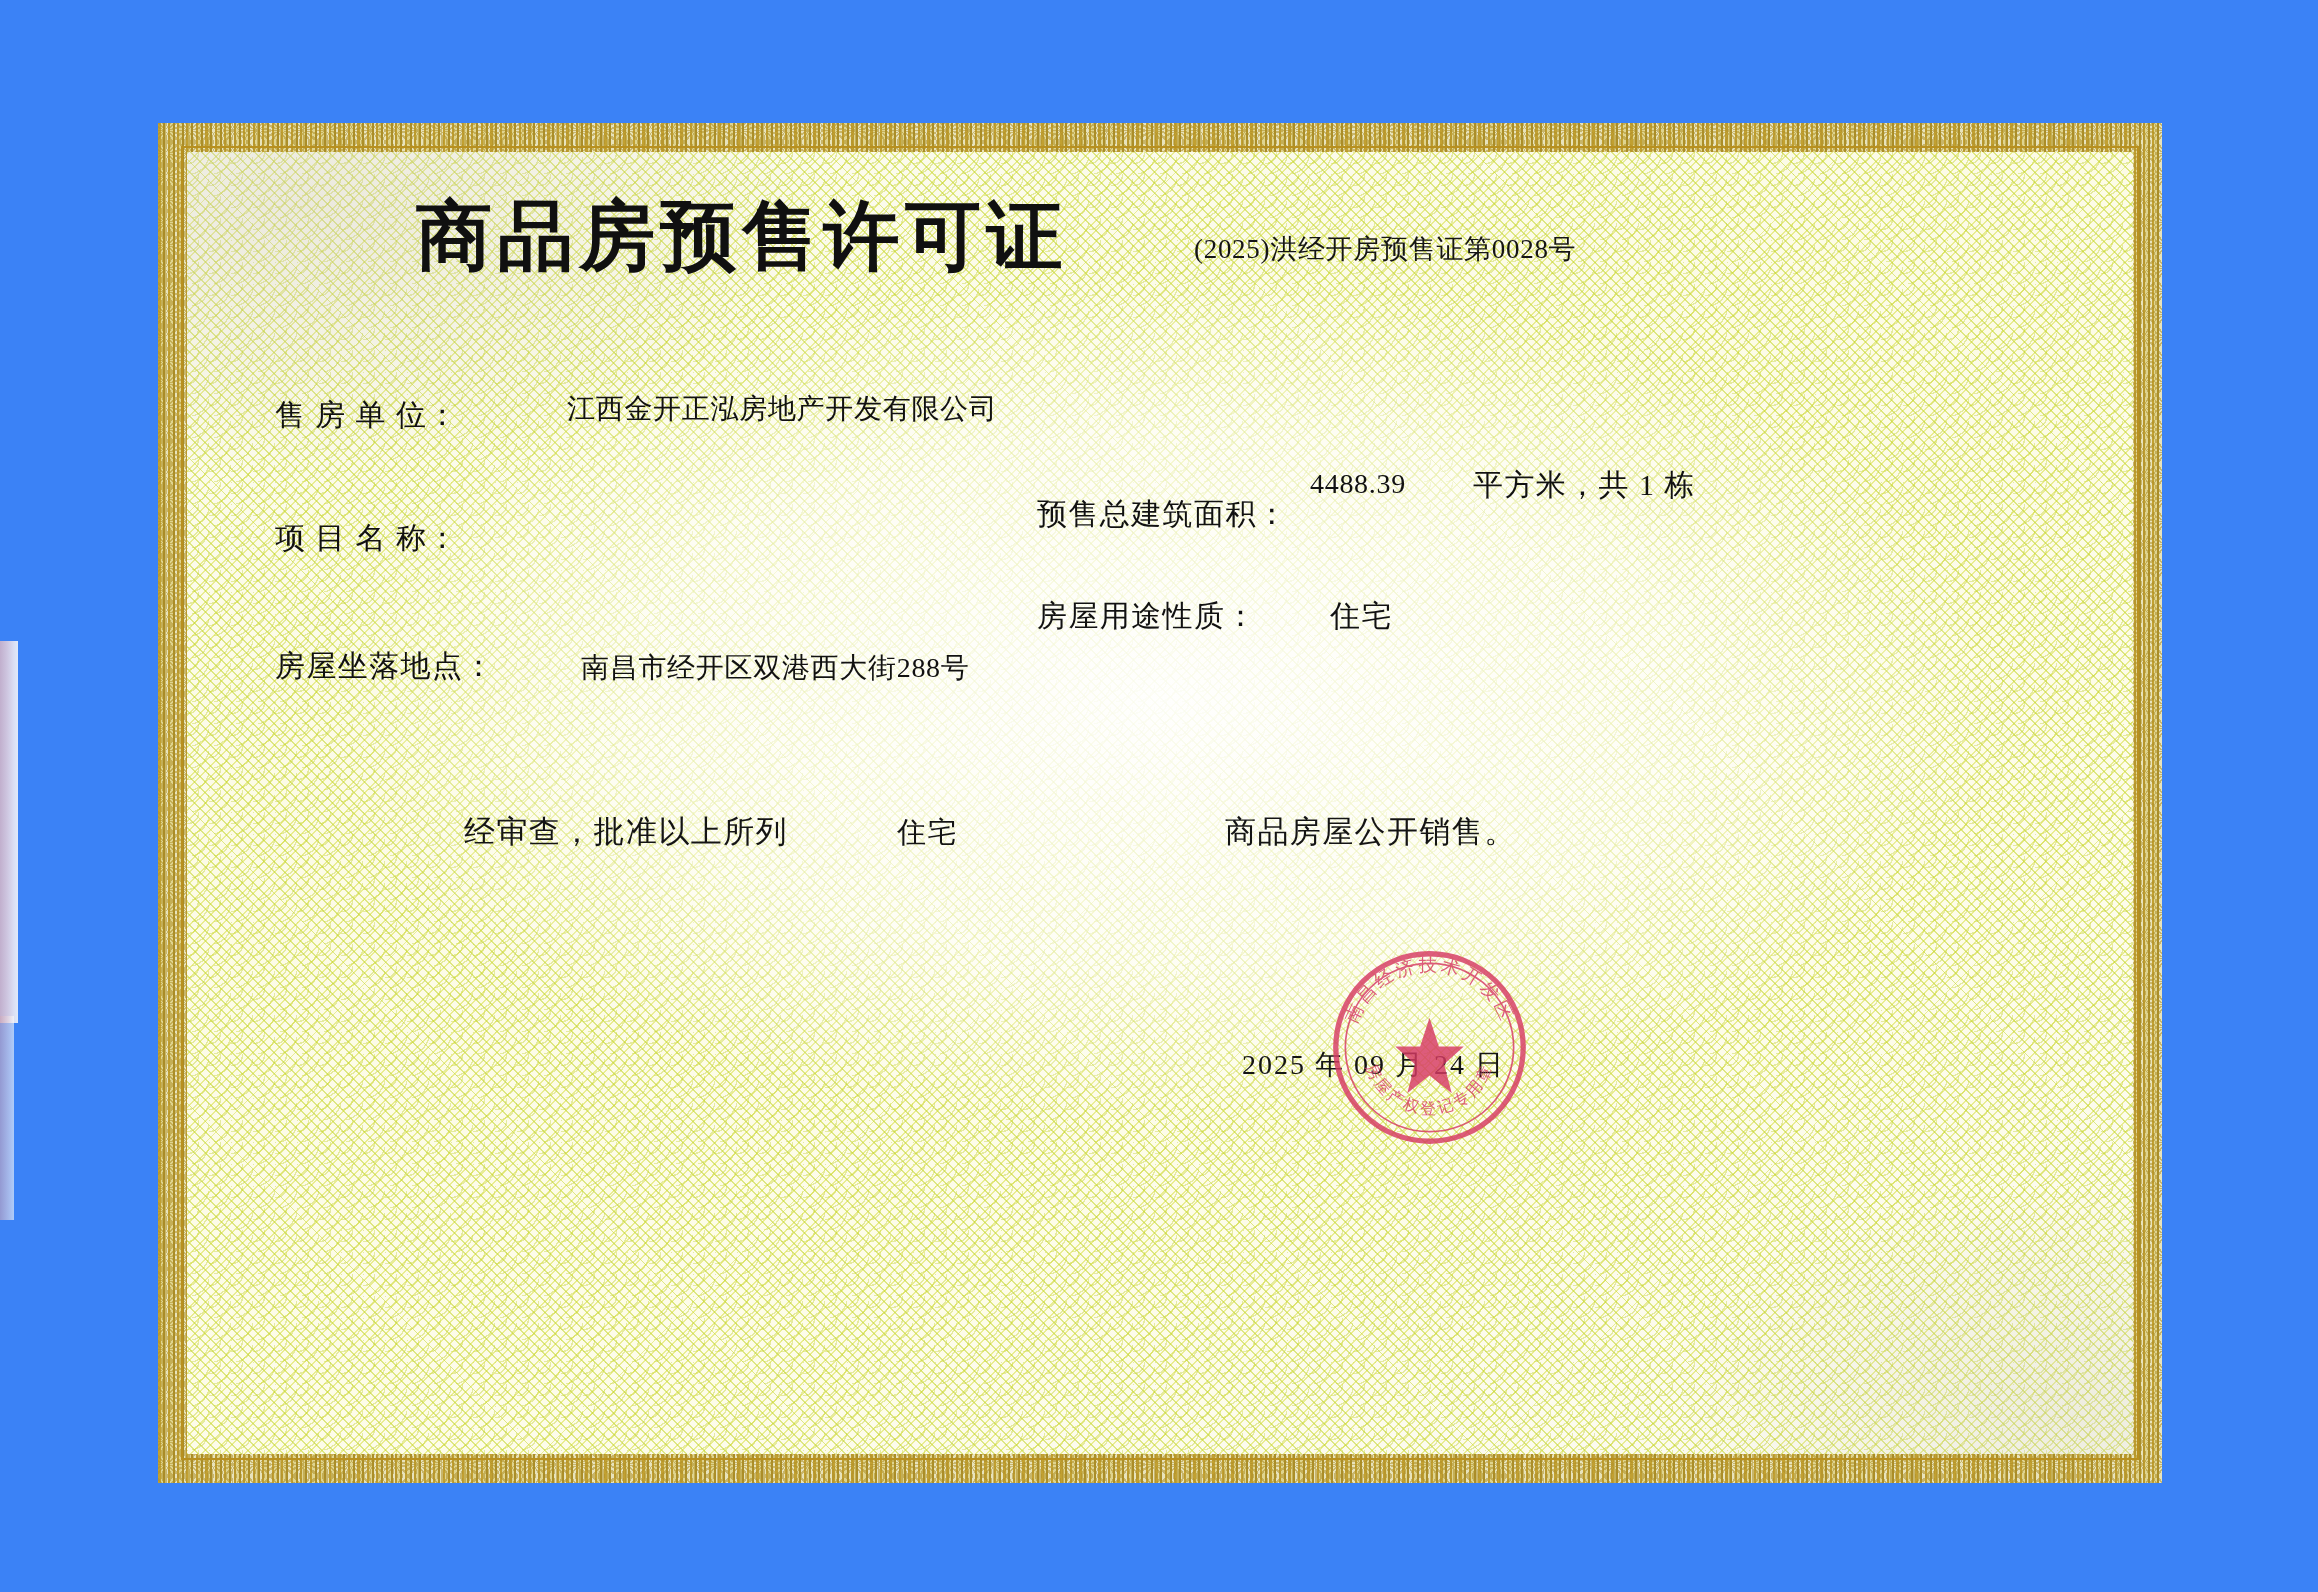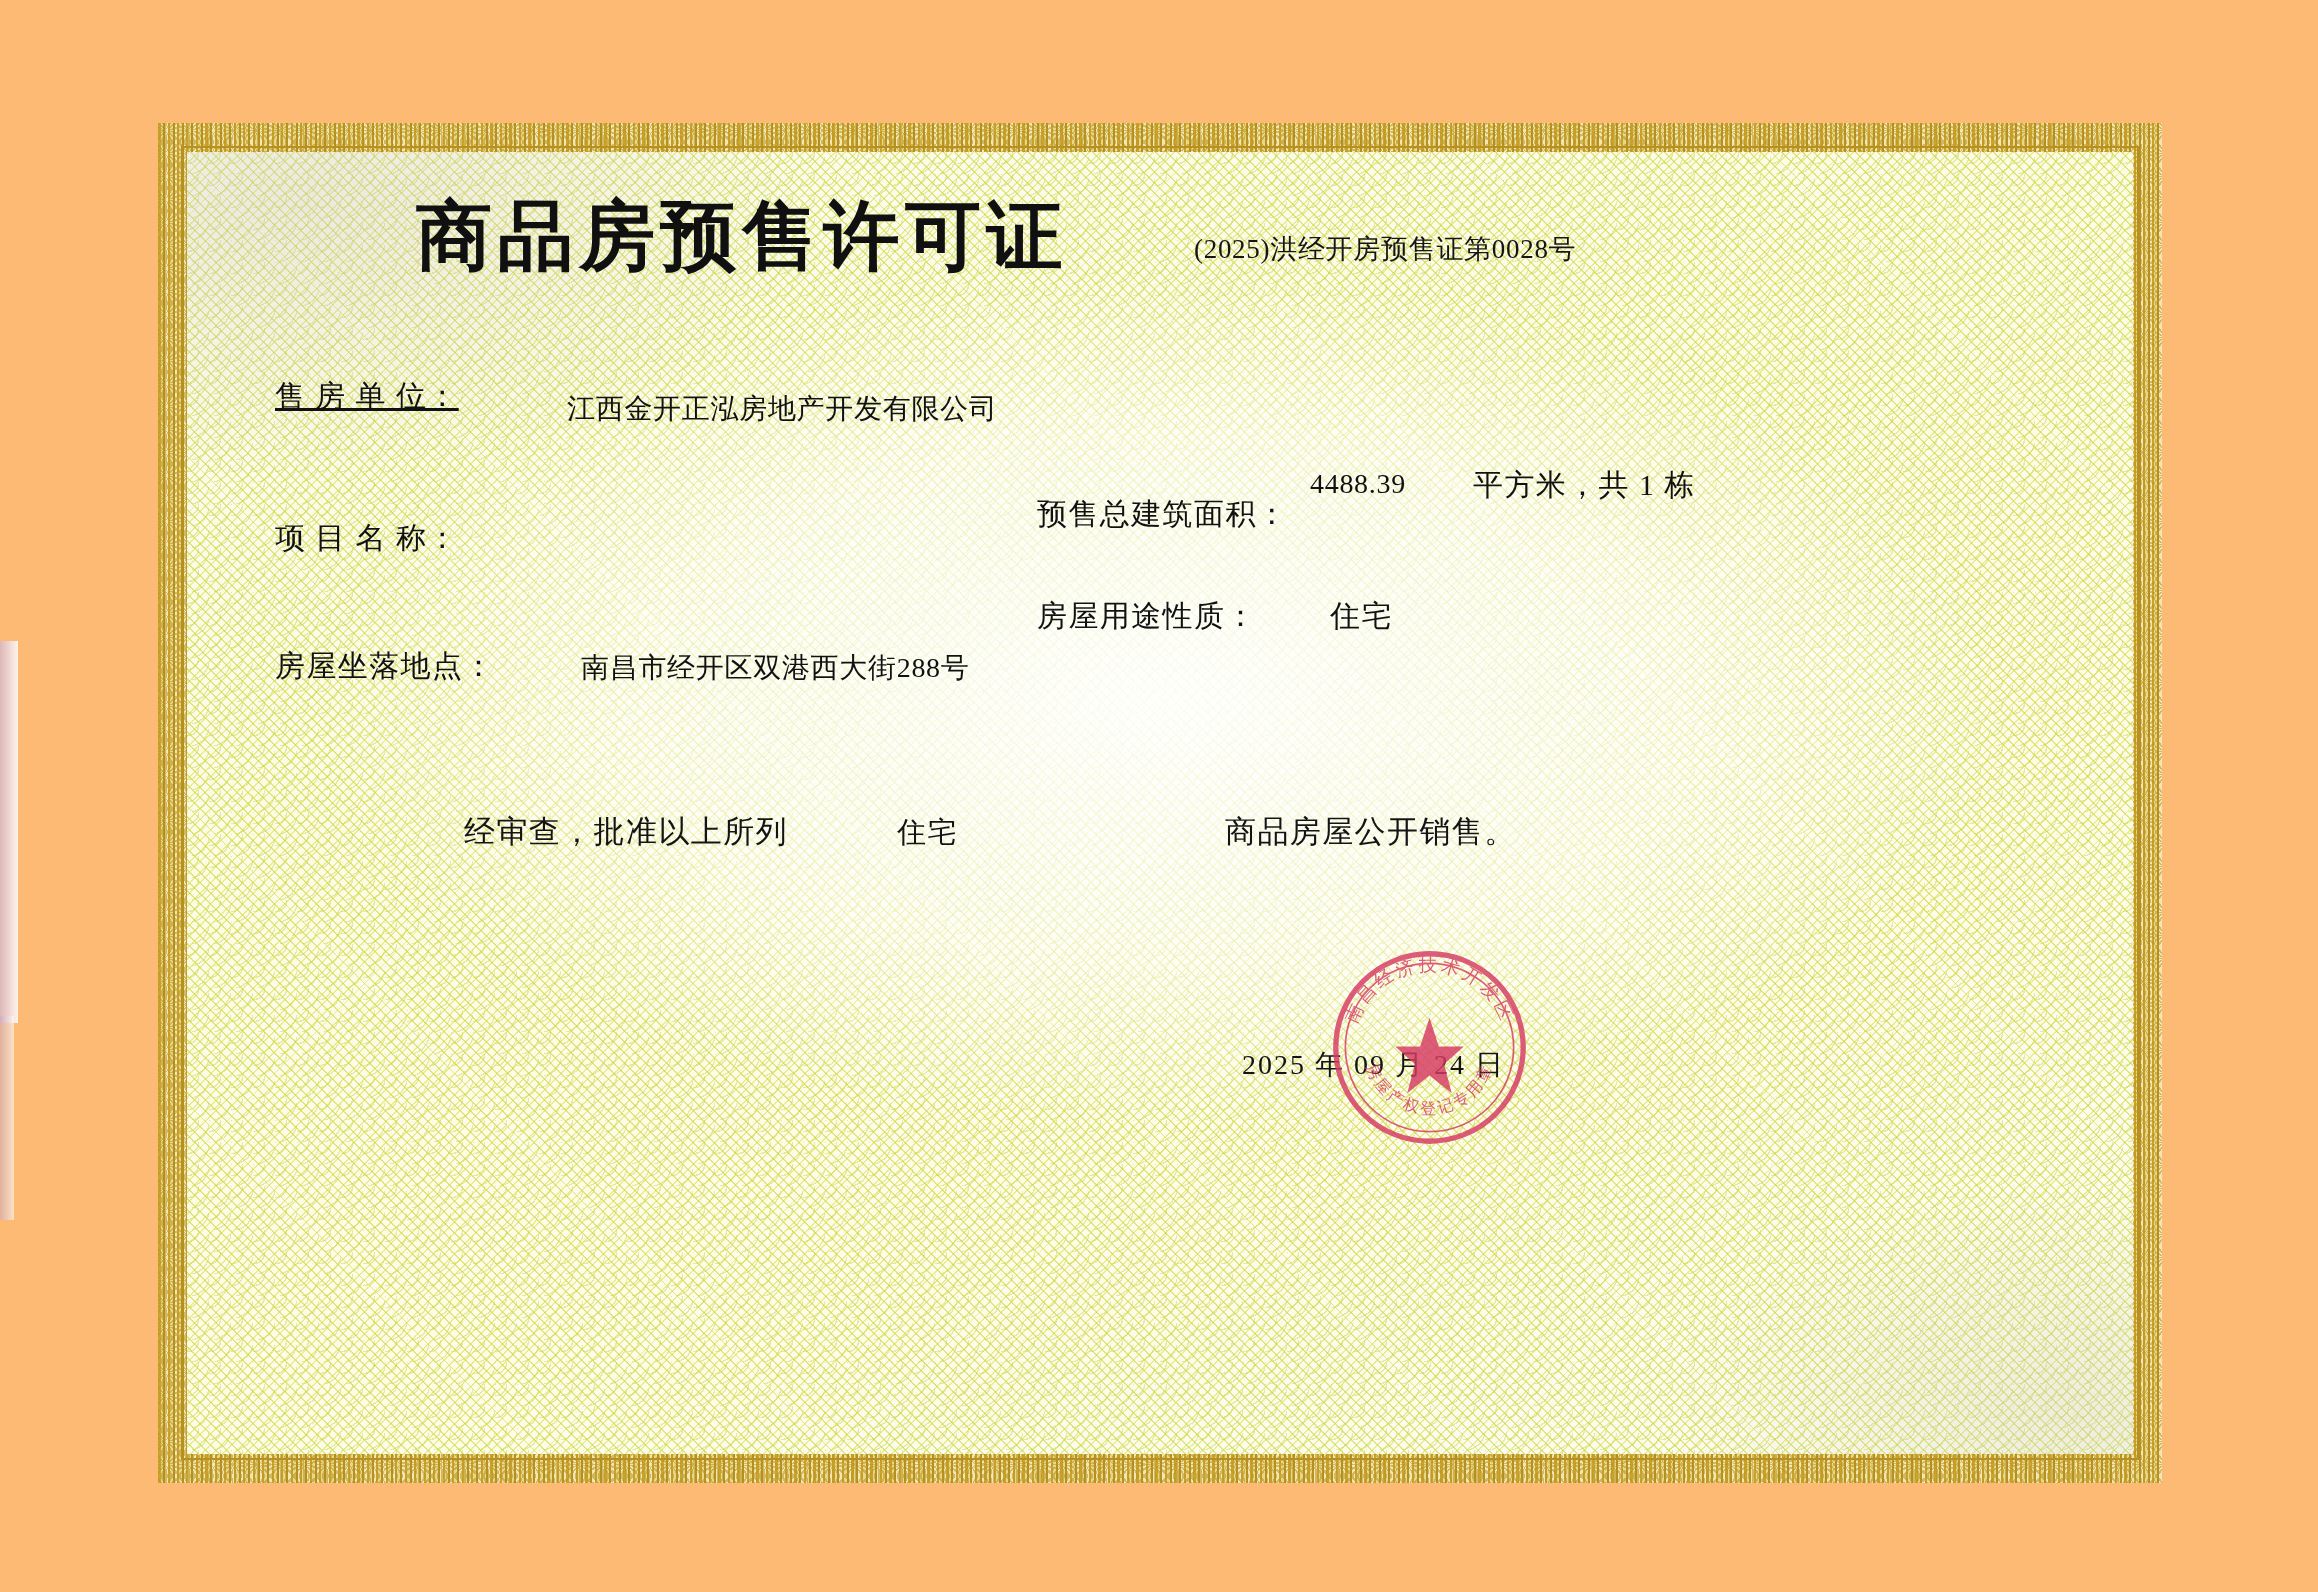--- a/index.html
+++ b/index.html
@@ -12,21 +12,21 @@
     height: 1592px;
     font-family: "Liberation Serif", "DejaVu Serif", serif;
     overflow: hidden;
     position: relative;
   }
 
   
   #scan {
     position: absolute;
     inset: 0;
-    background: #fdba74;
+    background: #3b82f6;
   }
   
   #scan-edge-artifact {
     position: absolute;
     left: 0;
     top: 641px;
     width: 17.7px;
     height: 382px;
     background: linear-gradient(to right, #d9b7c6 0%, #e8d2dc 40%, #f6eef2 75%, #fdfdfb 100%);
     opacity: .85;
@@ -156,21 +156,21 @@
     font-size: 30px;
     letter-spacing: 1.4px;
     color: #111;
   }
   .val {
     font-size: 28px;
     letter-spacing: 0.7px;
     color: #111;
   }
 
-  #row-seller-label { left: 117px; top: 253px; text-decoration: underline; }
+  #row-seller-label { left: 117px; top: 272px; }
   #row-seller-value { left: 409px; top: 267px; }
 
   #row-area-label { left: 879px; top: 342px; margin-top: 29px; }
   #row-area-value { left: 1152px; top: 345px; font-family:"Liberation Serif",serif; }
   #row-area-unit  { left: 1315px; top: 342px; }
 
   #row-project-label { left: 117px; top: 395px; }
   #row-project-value { left: 409px; top: 398px; }
 
   #row-usage-label { left: 879px; top: 473px; }

